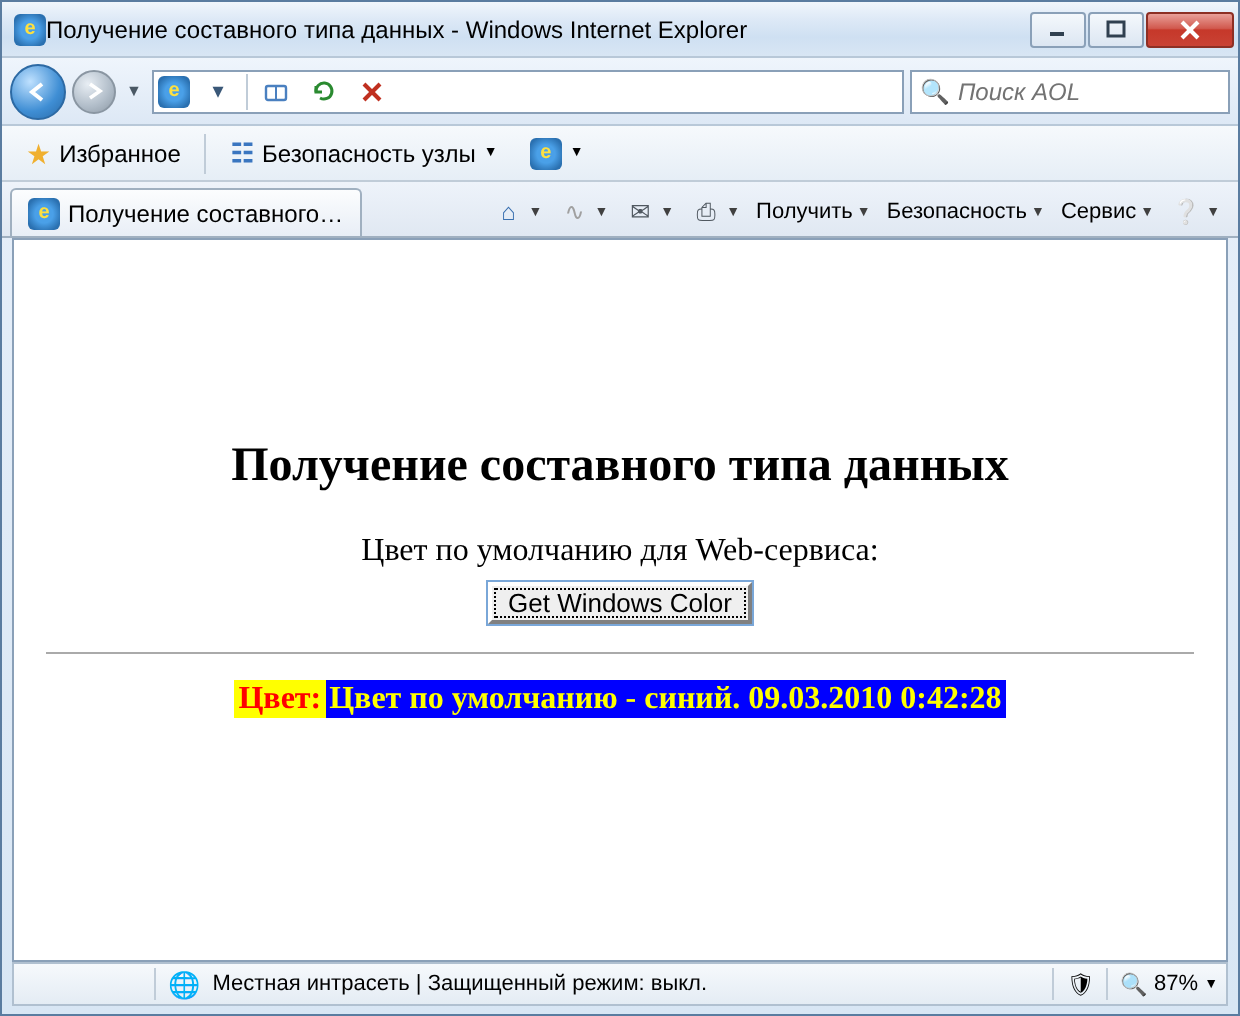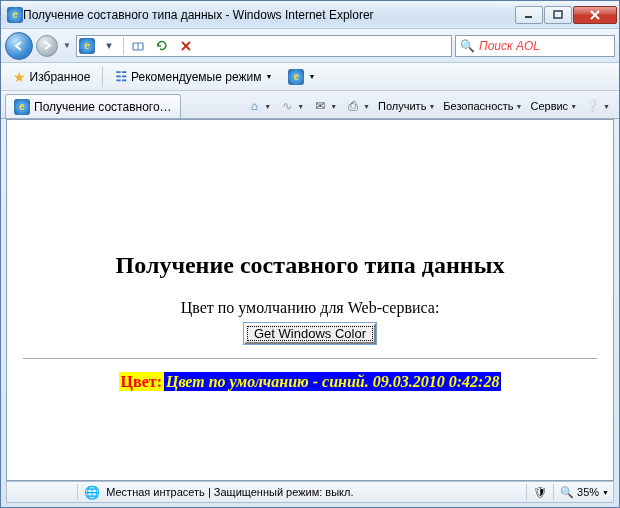--- a/index.html
+++ b/index.html
@@ -81,21 +81,21 @@
     display:flex; align-items:center; justify-content:center;
     font-size:11px; color:#3a5878;
   }
   .addr-sep { width:1px; height:18px; background:#c0ccd8; }
   .search-box {
     width: 160px; height:22px;
     background:#fff; border:1px solid #8aa0b8;
     display:flex; align-items:center; padding:0 4px; gap:4px;
   }
   .search-box .srch-icon { font-size:12px; color:#6a829a; }
-  .search-box .placeholder { color:#ef4444; font-style:italic; flex:1; }
+  .search-box .placeholder { color:#737373; font-style:italic; flex:1; }
   
   .favbar {
     height: 28px;
     display:flex; align-items:center;
     gap:4px;
     padding: 0 6px;
     background: linear-gradient(to bottom, #f6f9fc, #e6eef6);
     border-bottom: 1px solid #c0ccd8;
   }
   .fav-btn {
@@ -144,21 +144,20 @@
     background:#fff;
     margin:0 5px;
     border:1px solid #8aa0b8;
     overflow:auto;
     position:relative;
   }
   .page {
     padding: 20px 10px;
     text-align:center;
     font-family: "Times New Roman", serif;
-    margin-top: 32px;
   }
   .page h1 {
     font-size: 24px;
     font-weight: bold;
     margin: 80px 0 20px;
   }
   .form-row {
     display:flex; align-items:center; justify-content:flex-start;
     gap:6px;
     font-size:16px;
@@ -178,21 +177,21 @@
   }
   .page hr {
     border:none; border-top:1px solid #aaa; margin:4px 6px 14px;
   }
   .result-line {
     display:inline-block;
     font-size:16px;
     font-weight:bold;
   }
   .lbl-yellow { background:#ffff00; color:#ff0000; padding:1px 2px;}
-  .val-blue { background:#0000ff; color:#ffff00; padding:1px 2px;font-style:italic;}
+  .val-blue { background:#0000ff; color:#ffff00; padding:1px 2px;}
   
   .statusbar {
     height:22px;
     background: linear-gradient(to bottom, #f6f9fc, #e4ecf4);
     border-top:1px solid #b0c0d0;
     display:flex; align-items:center;
     font-size:11px;
     padding:0 4px;
     gap:6px;
     margin:0 5px 4px;
@@ -283,21 +282,21 @@
   </div>
 
   <div class="favbar">
     <div class="fav-btn">
       <span class="star">★</span>
       <span>Избранное</span>
     </div>
     <span class="fav-sep"></span>
     <div class="fav-btn">
       <span class="fav-icon-blue">☷</span>
-      <span>Рекомендуемые режим</span>
+      <span>Безопасность узлы</span>
       <span style="font-size:7px;">▼</span>
     </div>
     <div class="fav-btn">
       <span class="ie-e-icon">e</span>
       <span style="font-size:7px;">▼</span>
     </div>
   </div>
 
   <div class="tabrow">
     <div class="tab">
@@ -358,18 +357,18 @@
     <span style="width:60px;"></span>
     <span class="status-sep"></span>
     <span class="globe-icon">🌐</span>
     <span>Местная интрасеть | Защищенный режим: выкл.</span>
     <span class="status-spacer"></span>
     <span class="status-sep"></span>
     <span>🛡</span>
     <span class="status-sep"></span>
     <div class="zoom">
       <span>🔍</span>
-      <span>35%</span>
+      <span>87%</span>
       <span style="font-size:7px;">▼</span>
     </div>
   </div>
 
 </div>
 
 </body></html>

